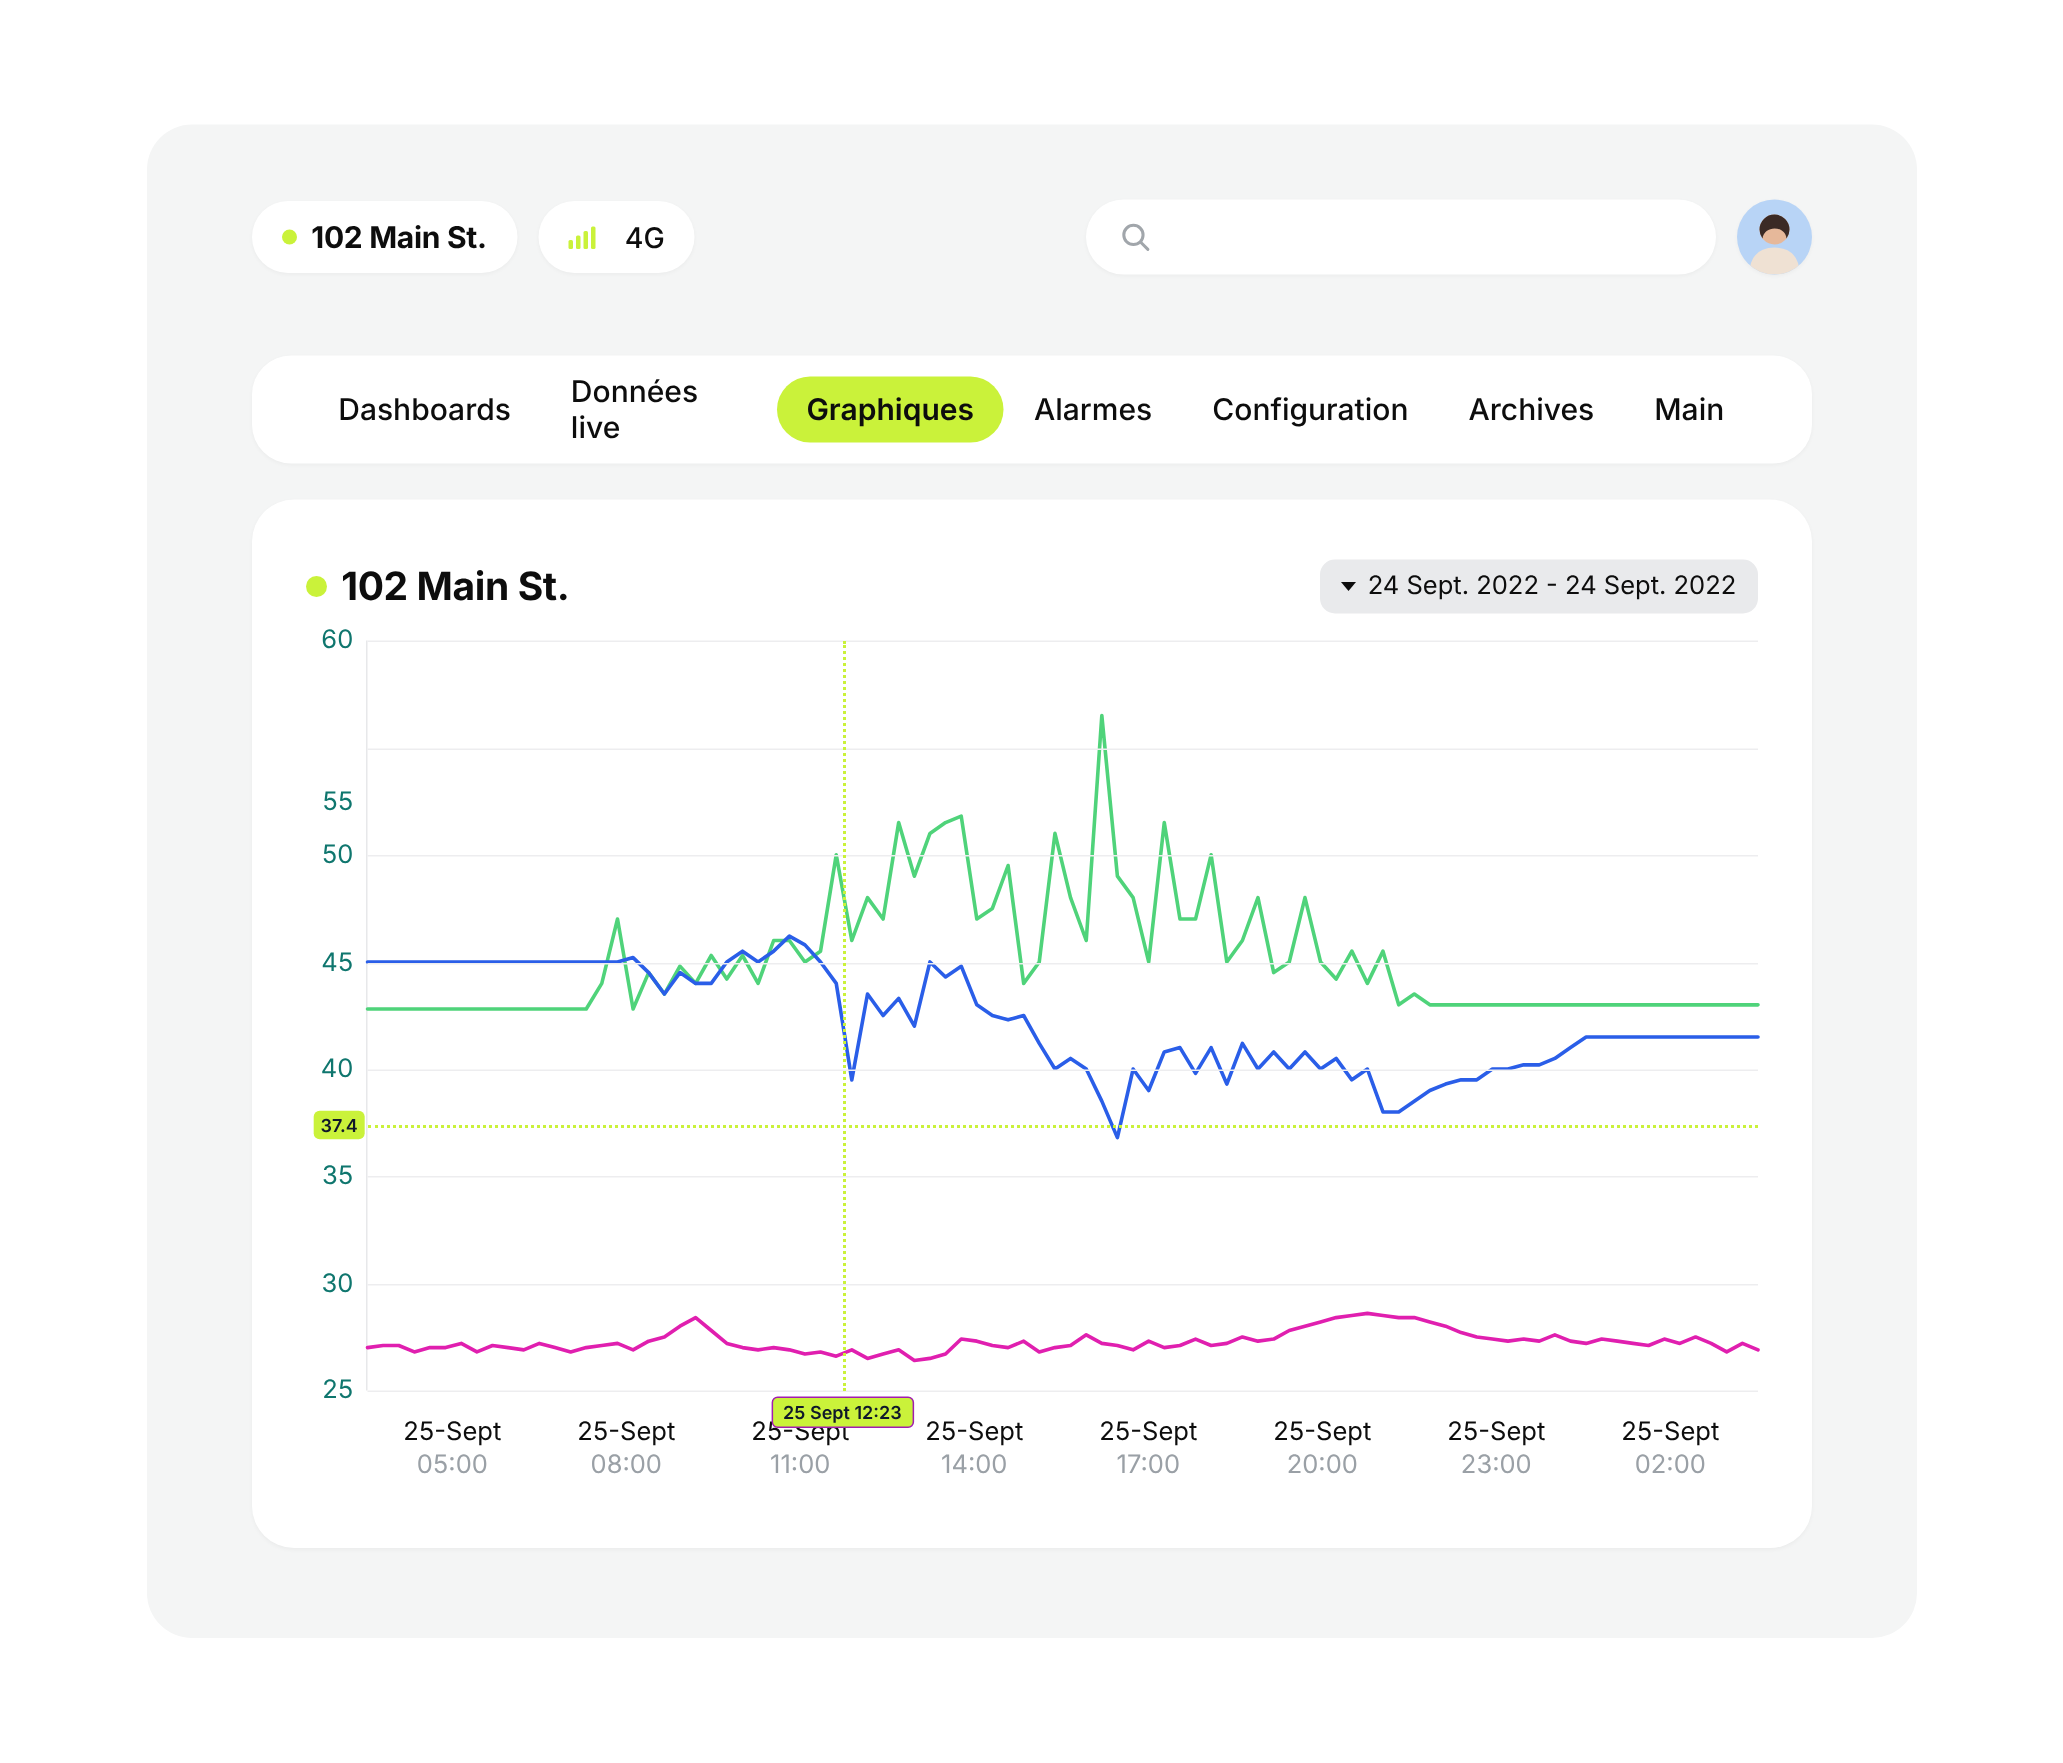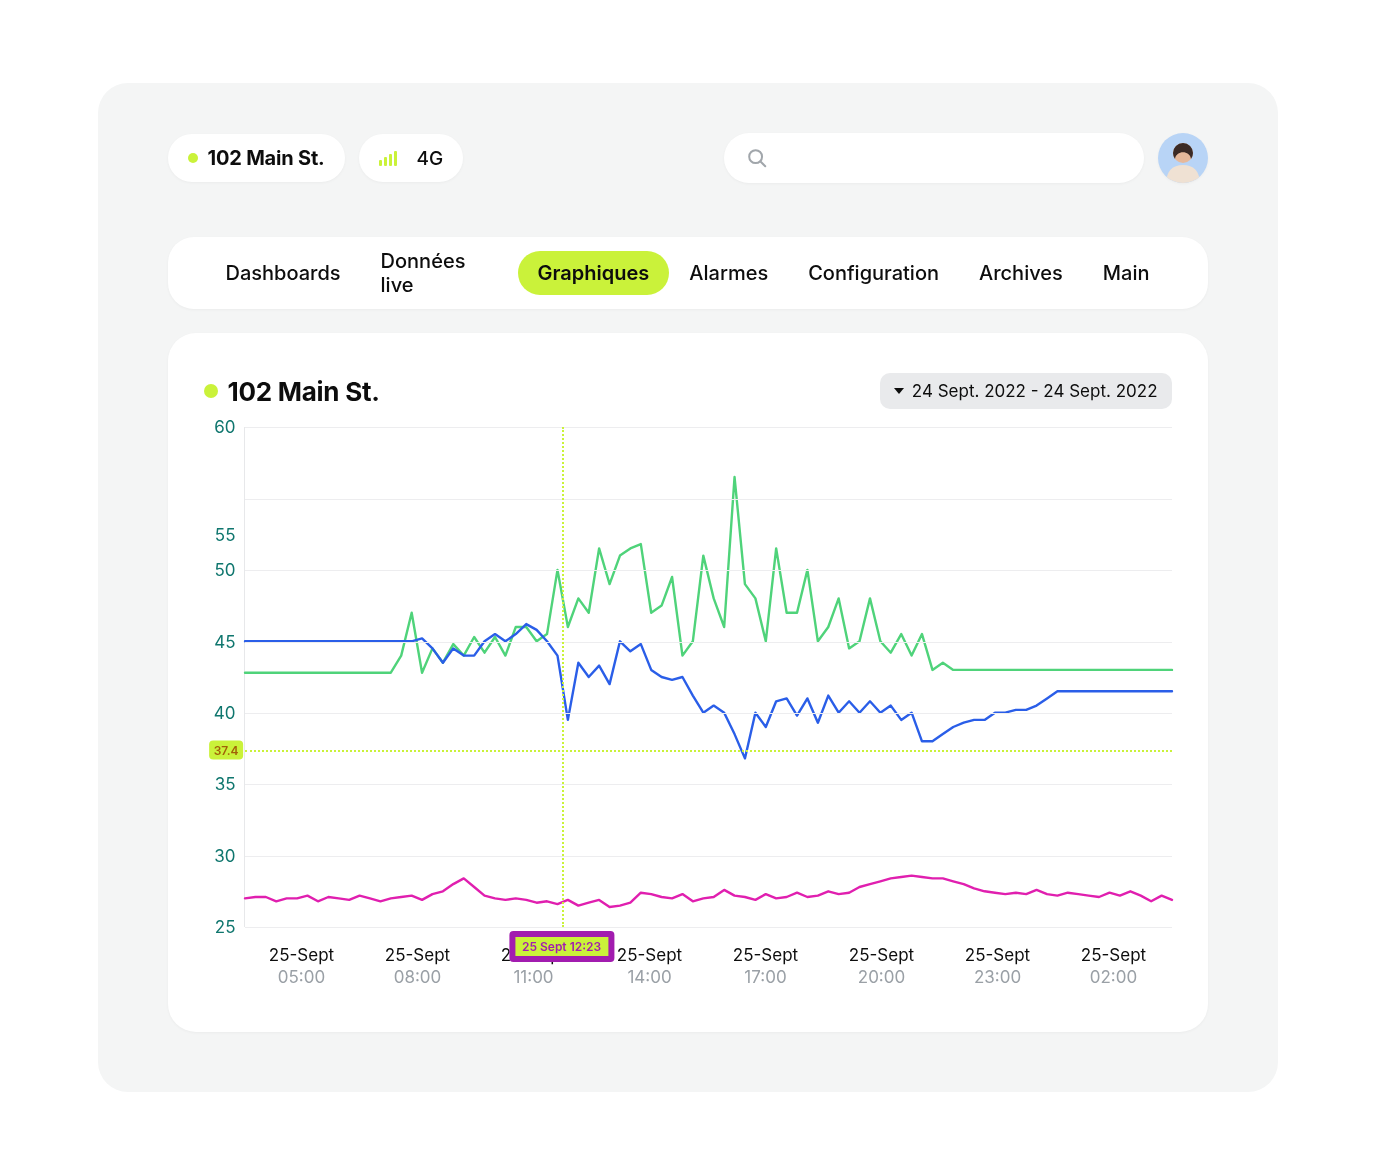--- a/index.html
+++ b/index.html
@@ -165,41 +165,41 @@
   }
   .threshold-line {
     position: absolute; left: 0; right: 0;
     border-top: 2px dotted var(--lime);
   }
   .threshold-tag {
     position: absolute;
     left: -1px;
     transform: translate(-100%, -50%);
     background: var(--lime);
-    color: #a16207;
+    color: #0f172a;
     font-size: 12px;
     font-weight: 600;
     padding: 2px 5px;
     border-radius: 4px;
   }
   .cursor-line {
     position: absolute; top: 0; bottom: 0;
     border-left: 2px dotted var(--lime);
   }
   .cursor-tag {
     position: absolute;
     bottom: -4px;
     transform: translate(-50%, 100%);
     background: var(--lime);
-    color: #a21caf;
+    color: #0f172a;
     font-size: 12px;
     font-weight: 600;
     padding: 2px 7px;
     border-radius: 4px;
-    border: 6px solid #a21caf;
+    border: 1px solid #a21caf;
     white-space: nowrap;
   }
   svg.series {
     position: absolute; inset: 0;
     width: 100%; height: 100%;
     overflow: visible;
   }
   .x-axis {
     display: flex;
     margin-left: 40px;

